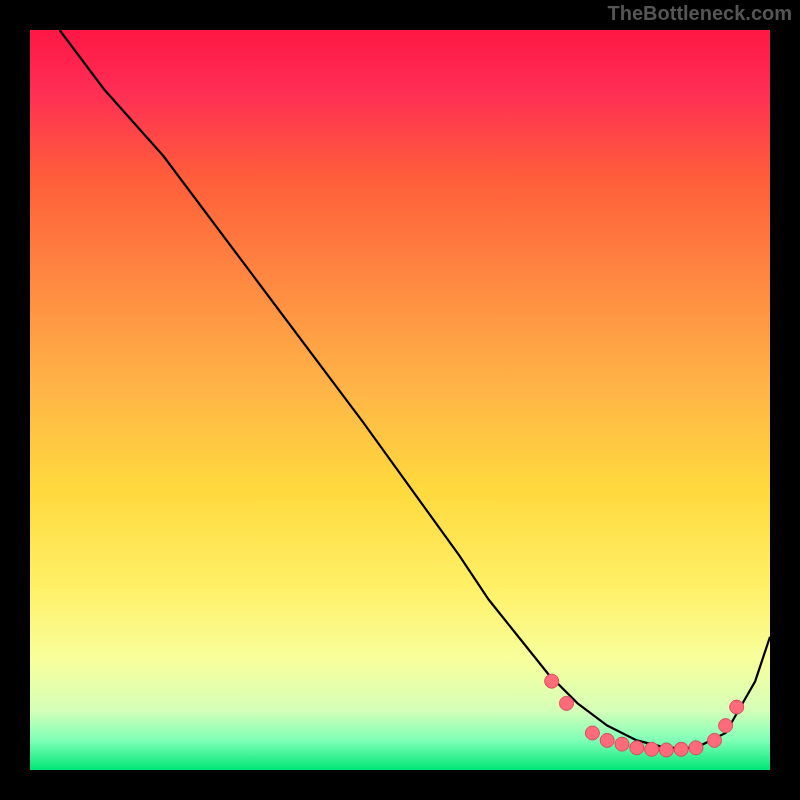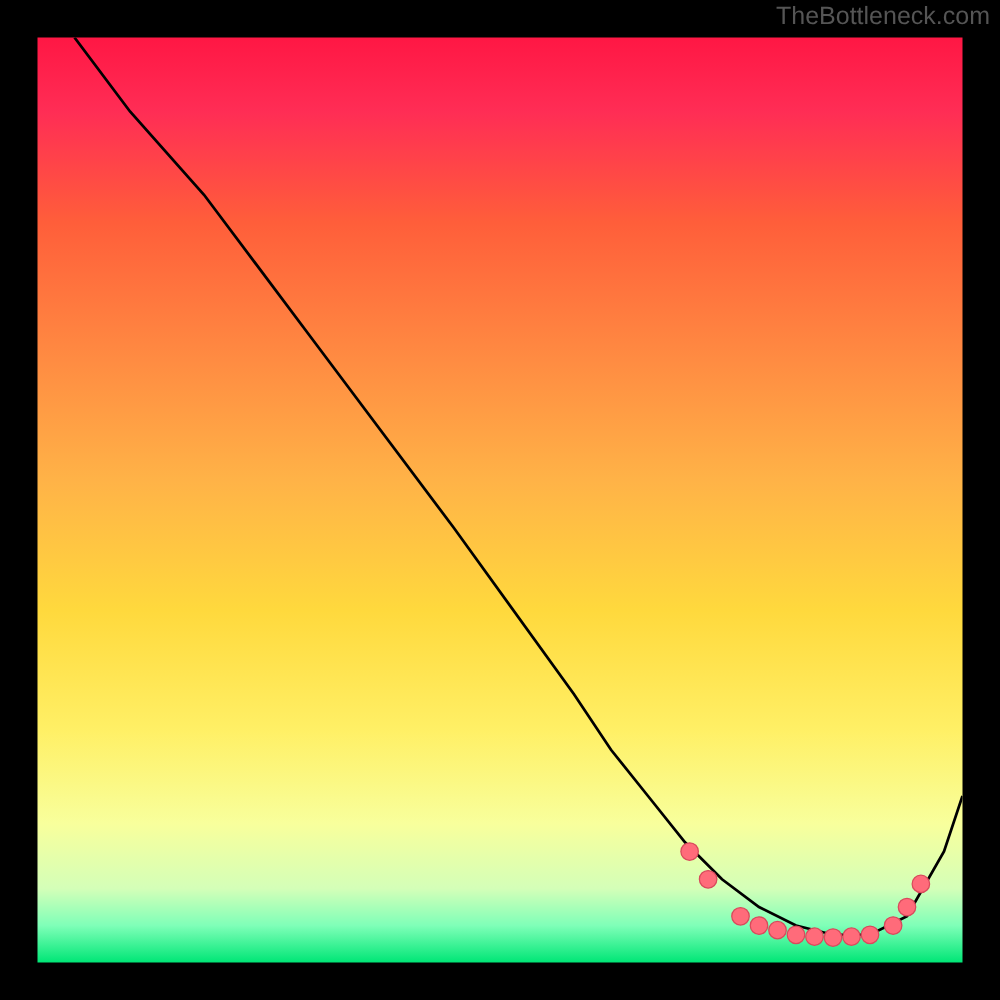--- a/index.html
+++ b/index.html
@@ -9,21 +9,21 @@
     background: #000;
     position: relative;
     font-family: Arial, sans-serif;
     overflow: hidden;
   }
   .watermark {
     position: absolute;
     top: 2px;
     right: 8px;
     font-size: 20px;
-    font-weight: normal;
+    font-weight: bold;
     color: #555;
     z-index: 10;
     margin-left: 44px;
   }
   .plot-area {
     position: absolute;
     left: 30px;
     top: 30px;
     width: 740px;
     height: 740px;

